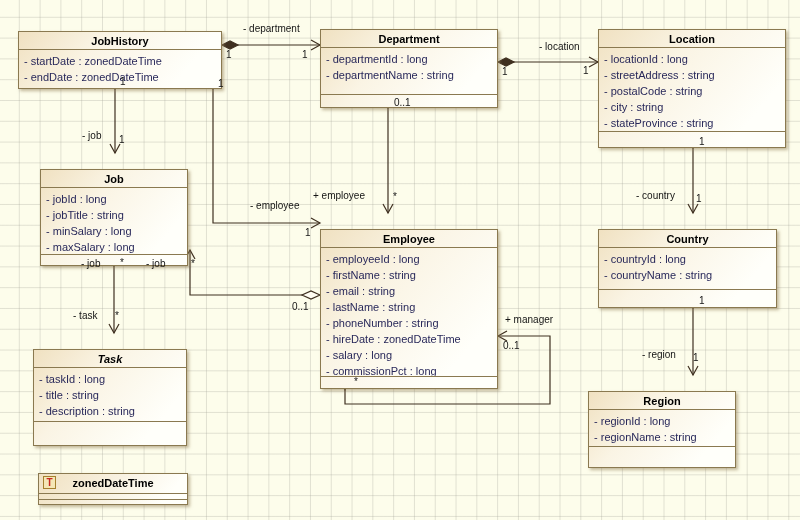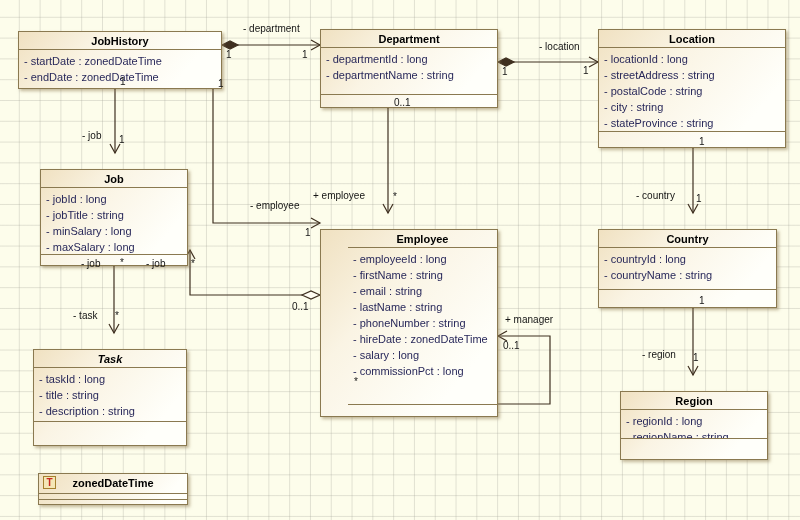--- a/index.html
+++ b/index.html
@@ -171,21 +171,21 @@
     <div class="uml-title">Job</div>
     <div class="uml-attrs">
       <div>- jobId : long</div>
       <div>- jobTitle : string</div>
       <div>- minSalary : long</div>
       <div>- maxSalary : long</div>
     </div>
     <div class="uml-empty" style="height:10px;"></div>
   </div>
 
-  <div class="uml-class" style="left:320px;top:213px;width:178px;height:188px;padding-left:27px;">
+  <div class="uml-class" style="left:320px;top:213px;width:178px;height:160px;">
     <div class="uml-title">Employee</div>
     <div class="uml-attrs">
       <div>- employeeId : long</div>
       <div>- firstName : string</div>
       <div>- email : string</div>
       <div>- lastName : string</div>
       <div>- phoneNumber : string</div>
       <div>- hireDate : zonedDateTime</div>
       <div>- salary : long</div>
       <div>- commissionPct : long</div>
@@ -205,21 +205,21 @@
 
   <div class="uml-class" style="left:598px;top:213px;width:179px;height:79px;">
     <div class="uml-title">Country</div>
     <div class="uml-attrs">
       <div>- countryId : long</div>
       <div>- countryName : string</div>
     </div>
     <div class="uml-empty" style="height:17px;"></div>
   </div>
 
-  <div class="uml-class" style="left:620px;top:375px;width:148px;height:69px;">
+  <div class="uml-class" style="left:588px;top:375px;width:148px;height:77px;">
     <div class="uml-title">Region</div>
     <div class="uml-attrs">
       <div>- regionId : long</div>
       <div>- regionName : string</div>
     </div>
     <div class="uml-empty" style="height:20px;"></div>
   </div>
 
   <div class="dt-box" style="left:38px;top:473px;width:150px;height:32px;">
     <div class="dt-title">

